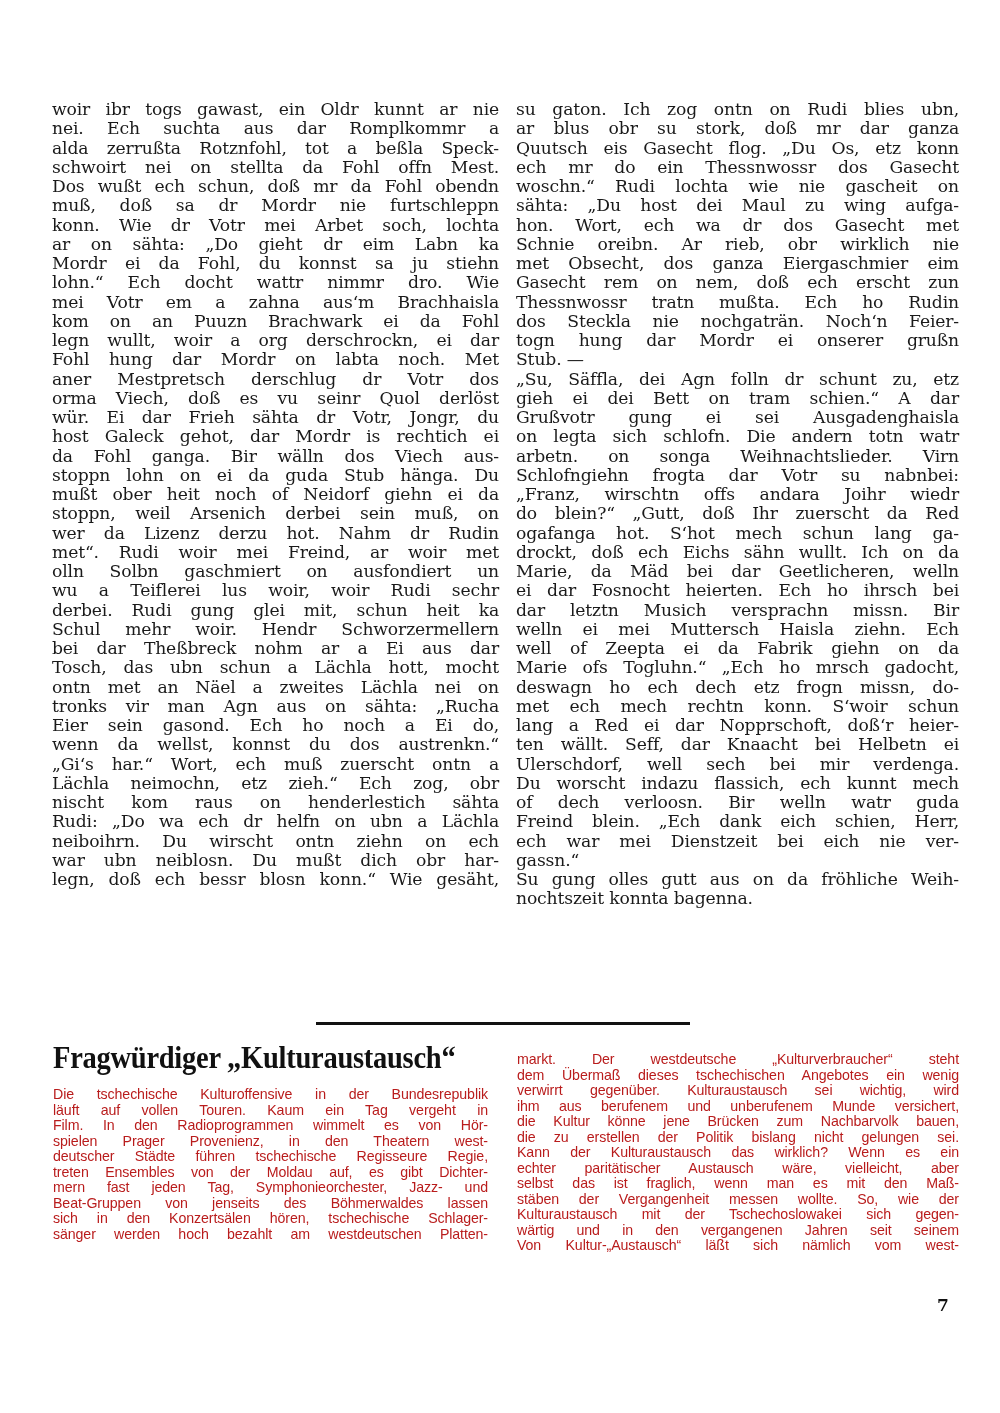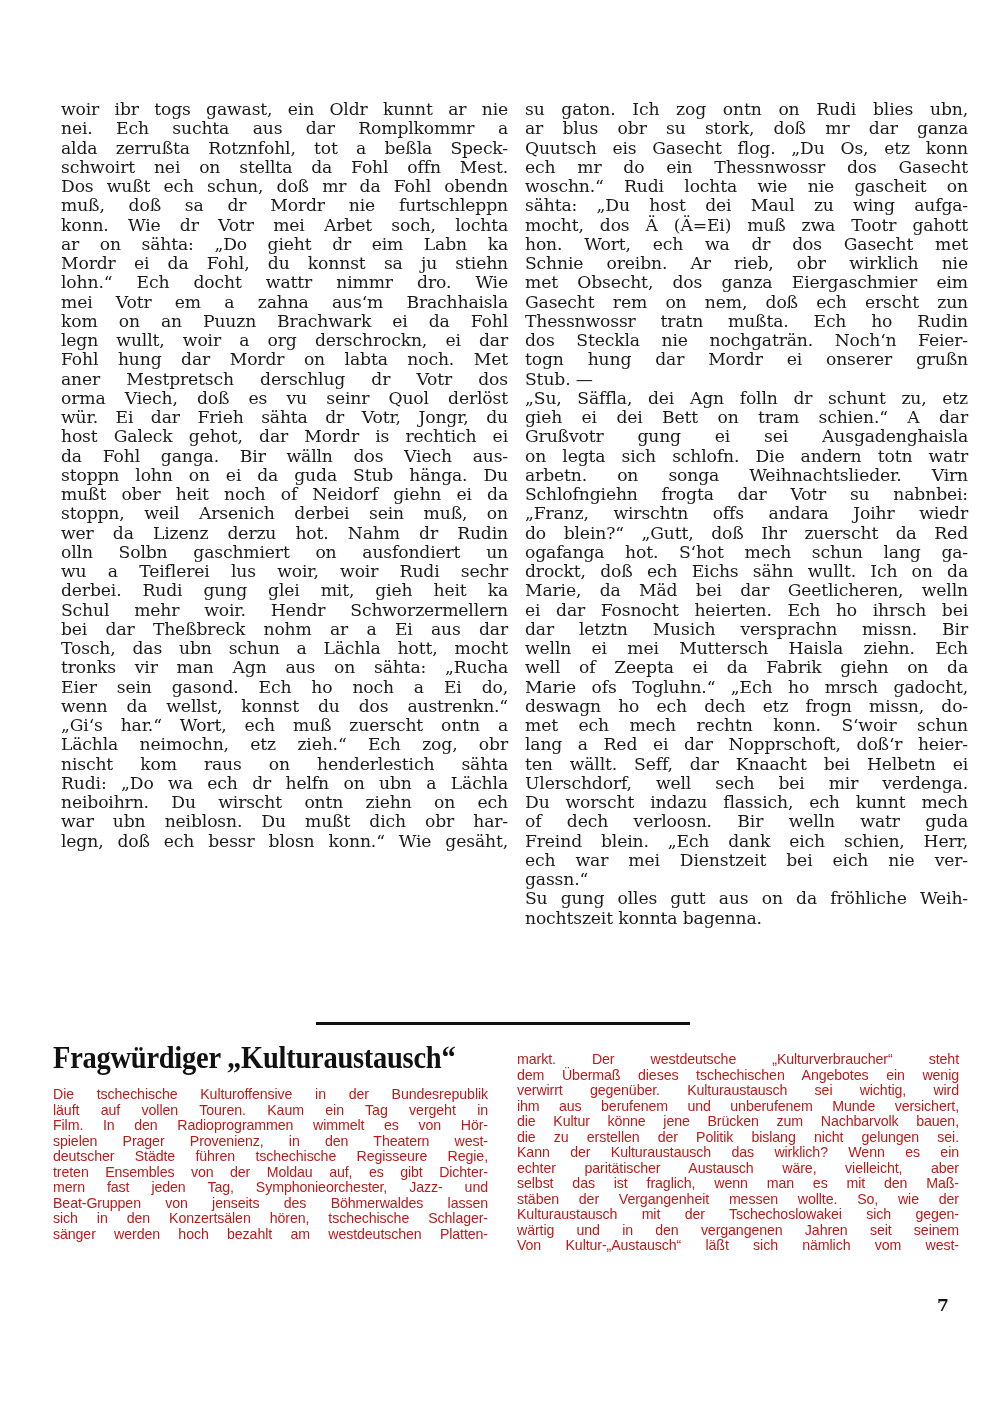--- a/index.html
+++ b/index.html
@@ -3,21 +3,20 @@
 <meta charset="utf-8">
 <style>
   html, body { margin: 0; padding: 0; background: #ffffff; }
   body { width: 1000px; height: 1413px; position: relative; overflow: hidden; color: #1a1a1a; }
   .col {
     position: absolute;
     font-family: "DejaVu Serif", "Liberation Serif", serif;
     font-size: 17.2px;
     line-height: 19.25px;
     letter-spacing: -0.15px;
-    margin-left: 9px;
   }
   .col .line { display: block; white-space: nowrap; text-align: justify; text-align-last: justify; height: 19.25px; }
   .col .line.last { text-align-last: left; }
   #col-left { left: 52px; top: 100px; width: 447px; }
   #col-right { left: 516px; top: 100px; width: 443px; }
 
   #divider { position: absolute; left: 316px; top: 1022px; width: 374px; height: 3px; background: #111; }
 
   #article-title {
     position: absolute; left: 53px; top: 1040px;
@@ -60,45 +59,46 @@
     <span class="line">Fohl hung dar Mordr on labta noch. Met</span>
     <span class="line">aner Mestpretsch derschlug dr Votr dos</span>
     <span class="line">orma Viech, doß es vu seinr Quol derlöst</span>
     <span class="line">wür. Ei dar Frieh sähta dr Votr, Jongr, du</span>
     <span class="line">host Galeck gehot, dar Mordr is rechtich ei</span>
     <span class="line">da Fohl ganga. Bir wälln dos Viech aus-</span>
     <span class="line">stoppn lohn on ei da guda Stub hänga. Du</span>
     <span class="line">mußt ober heit noch of Neidorf giehn ei da</span>
     <span class="line">stoppn, weil Arsenich derbei sein muß, on</span>
     <span class="line">wer da Lizenz derzu hot. Nahm dr Rudin</span>
+    <span class="line">met“. Rudi woir mei Freind, ar woir met</span>
     <span class="line">olln Solbn gaschmiert on ausfondiert un</span>
     <span class="line">wu a Teiflerei lus woir, woir Rudi sechr</span>
-    <span class="line">derbei. Rudi gung glei mit, gieh heit ka</span>
+    <span class="line">derbei. Rudi gung glei mit, schun heit ka</span>
     <span class="line">Schul mehr woir. Hendr Schworzermellern</span>
     <span class="line">bei dar Theßbreck nohm ar a Ei aus dar</span>
     <span class="line">Tosch, das ubn schun a Lächla hott, mocht</span>
+    <span class="line">ontn met an Näel a zweites Lächla nei on</span>
     <span class="line">tronks vir man Agn aus on sähta: „Rucha</span>
     <span class="line">Eier sein gasond. Ech ho noch a Ei do,</span>
     <span class="line">wenn da wellst, konnst du dos austrenkn.“</span>
     <span class="line">„Gi‘s har.“ Wort, ech muß zuerscht ontn a</span>
     <span class="line">Lächla neimochn, etz zieh.“ Ech zog, obr</span>
     <span class="line">nischt kom raus on henderlestich sähta</span>
     <span class="line">Rudi: „Do wa ech dr helfn on ubn a Lächla</span>
     <span class="line">neiboihrn. Du wirscht ontn ziehn on ech</span>
     <span class="line">war ubn neiblosn. Du mußt dich obr har-</span>
     <span class="line">legn, doß ech bessr blosn konn.“ Wie gesäht,</span>
   </div>
 <div id="col-right" class="col">
     <span class="line">su gaton. Ich zog ontn on Rudi blies ubn,</span>
     <span class="line">ar blus obr su stork, doß mr dar ganza</span>
     <span class="line">Quutsch eis Gasecht flog. „Du Os, etz konn</span>
     <span class="line">ech mr do ein Thessnwossr dos Gasecht</span>
     <span class="line">woschn.“ Rudi lochta wie nie gascheit on</span>
     <span class="line">sähta: „Du host dei Maul zu wing aufga-</span>
-    <span class="line">mocht, dos Ä (Ä=Ei) muß zwa Tootr gahott</span>
     <span class="line">hon. Wort, ech wa dr dos Gasecht met</span>
     <span class="line">Schnie oreibn. Ar rieb, obr wirklich nie</span>
     <span class="line">met Obsecht, dos ganza Eiergaschmier eim</span>
     <span class="line">Gasecht rem on nem, doß ech erscht zun</span>
     <span class="line">Thessnwossr tratn mußta. Ech ho Rudin</span>
     <span class="line">dos Steckla nie nochgaträn. Noch‘n Feier-</span>
     <span class="line">togn hung dar Mordr ei onserer grußn</span>
     <span class="line last">Stub. —</span>
     <span class="line">„Su, Säffla, dei Agn folln dr schunt zu, etz</span>
     <span class="line">gieh ei dei Bett on tram schien.“ A dar</span>

